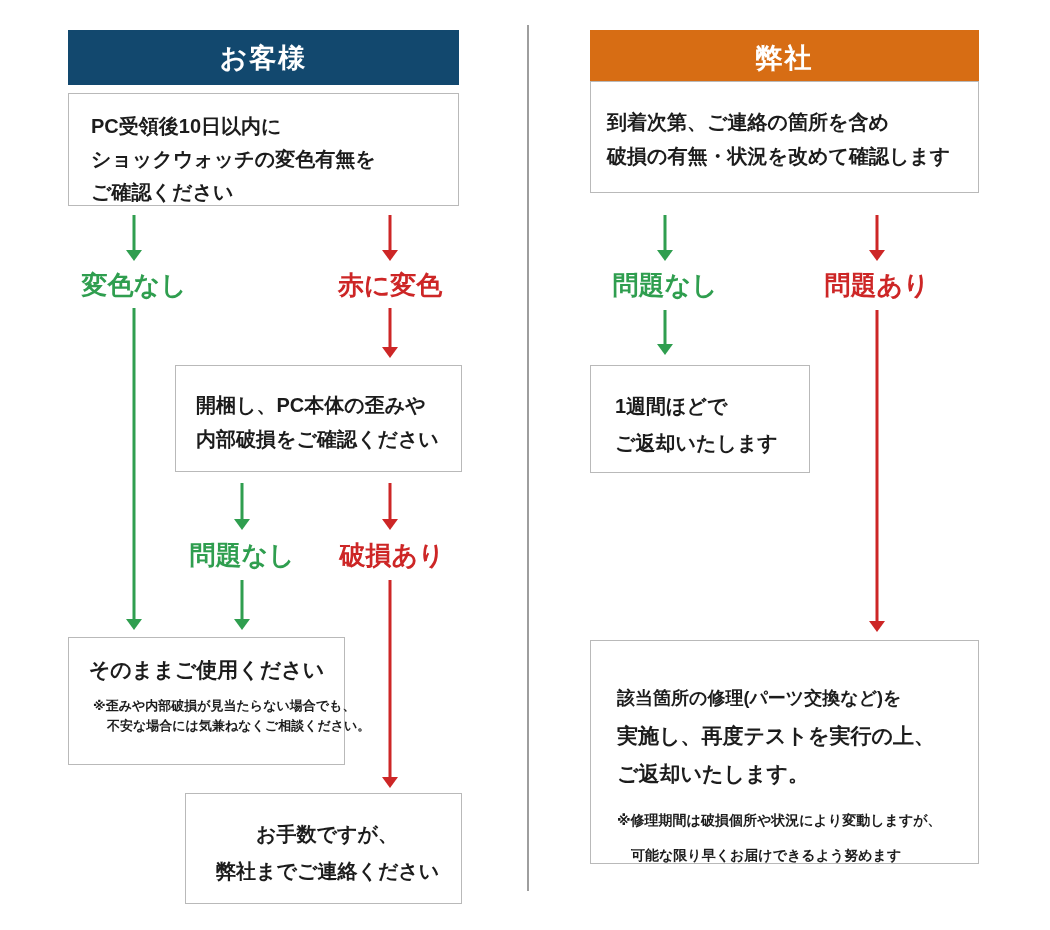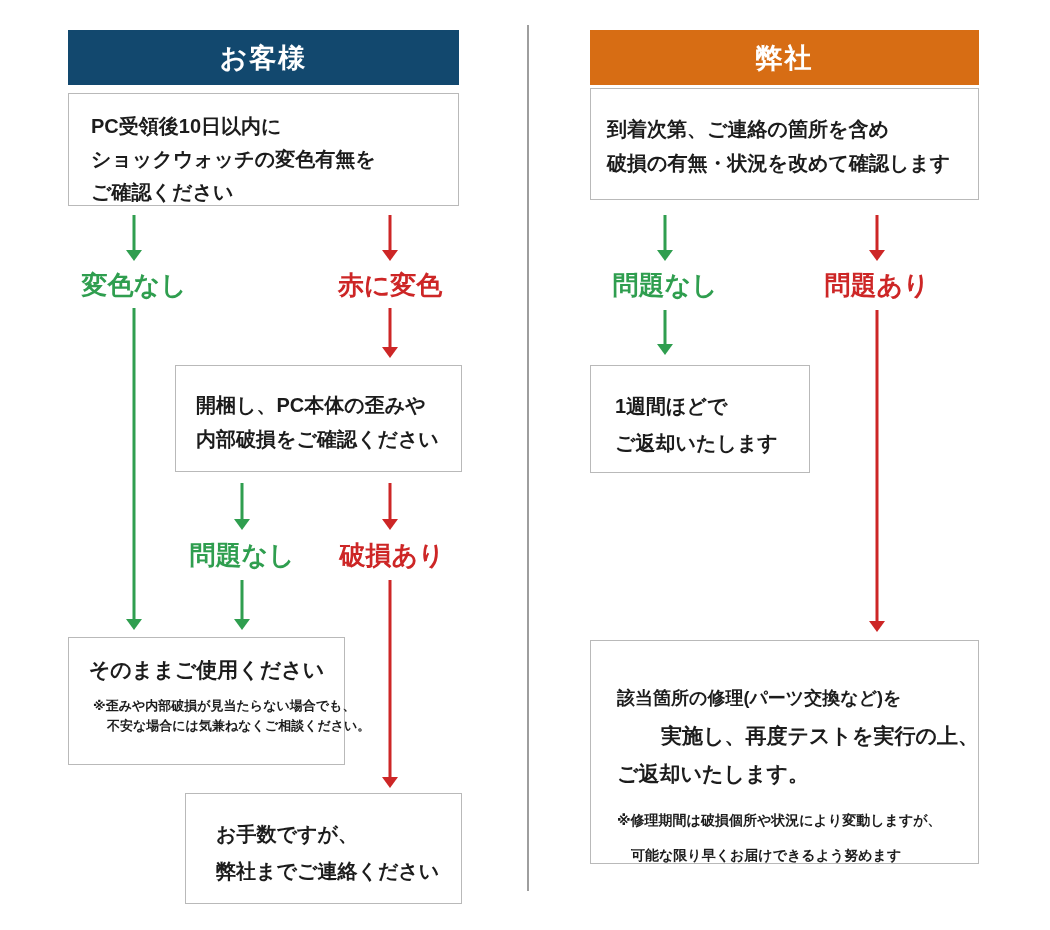--- a/index.html
+++ b/index.html
@@ -120,29 +120,29 @@
 
   <div class="box" style="left:68px;top:637px;width:277px;height:128px;padding-top:18px;">
     <div class="result-title">そのままご使用ください</div>
     <div style="margin:12px 0 0 24px;">
       <div class="note">※歪みや内部破損が見当たらない場合でも、</div>
       <div class="note indent">不安な場合には気兼ねなくご相談ください。</div>
     </div>
   </div>
 
   <div class="box step" style="left:185px;top:793px;width:277px;height:111px;padding:22px 0 0 30px;">
-    <div class="ln" style="line-height:37px;">お手数ですが、</div>
+    <div class="ln" style="line-height:37px;margin-left:40px;">お手数ですが、</div>
     <div class="ln" style="line-height:37px;">弊社までご連絡ください</div>
   </div>
 
   <div class="divider" style="left:527px;top:25px;height:866px;"></div>
 
   <div class="hdr company" style="left:590px;top:30px;width:389px;height:55px;">弊社</div>
 
-  <div class="box step" style="left:590px;top:88px;width:389px;height:112px;padding:23px 0 0 16px;">
+  <div class="box step" style="left:590px;top:81px;width:389px;height:112px;padding:23px 0 0 16px;">
     <div class="ln" style="line-height:34px;">到着次第、ご連絡の箇所を含め</div>
     <div class="ln" style="line-height:34px;">破損の有無・状況を改めて確認します</div>
   </div>
 
   <div class="arrow green" style="left:665px;top:215px;height:46px;">
       <div class="shaft"></div>
       <div class="head"></div>
     </div>
   <div class="arrow red" style="left:877px;top:215px;height:46px;">
       <div class="shaft"></div>
@@ -161,21 +161,21 @@
       <div class="head"></div>
     </div>
 
   <div class="box step" style="left:590px;top:365px;width:220px;height:108px;padding:22px 0 0 24px;">
     <div class="ln" style="line-height:37px;">1週間ほどで</div>
     <div class="ln" style="line-height:37px;">ご返却いたします</div>
   </div>
 
   <div class="box" style="left:590px;top:640px;width:389px;height:224px;padding:38px 0 0 26px;">
     <div class="ln" style="font-size:18px;font-weight:700;line-height:38px;white-space:nowrap;">該当箇所の修理(パーツ交換など)を</div>
-    <div class="ln" style="font-size:21px;font-weight:700;line-height:38px;white-space:nowrap;margin-left:44px;">実施し、再度テストを実行の上、</div>
+    <div class="ln" style="font-size:21px;font-weight:700;line-height:38px;white-space:nowrap;">実施し、再度テストを実行の上、</div>
     <div class="ln" style="font-size:21px;font-weight:700;line-height:38px;white-space:nowrap;">ご返却いたします。</div>
     <div style="margin-top:16px;">
       <div class="note" style="font-size:14px;line-height:23px;">※修理期間は破損個所や状況により変動しますが、</div>
       <div class="note indent" style="font-size:14px;line-height:23px;margin-top:12px;">可能な限り早くお届けできるよう努めます</div>
     </div>
   </div>
 
 </div>
 
 </body></html>

